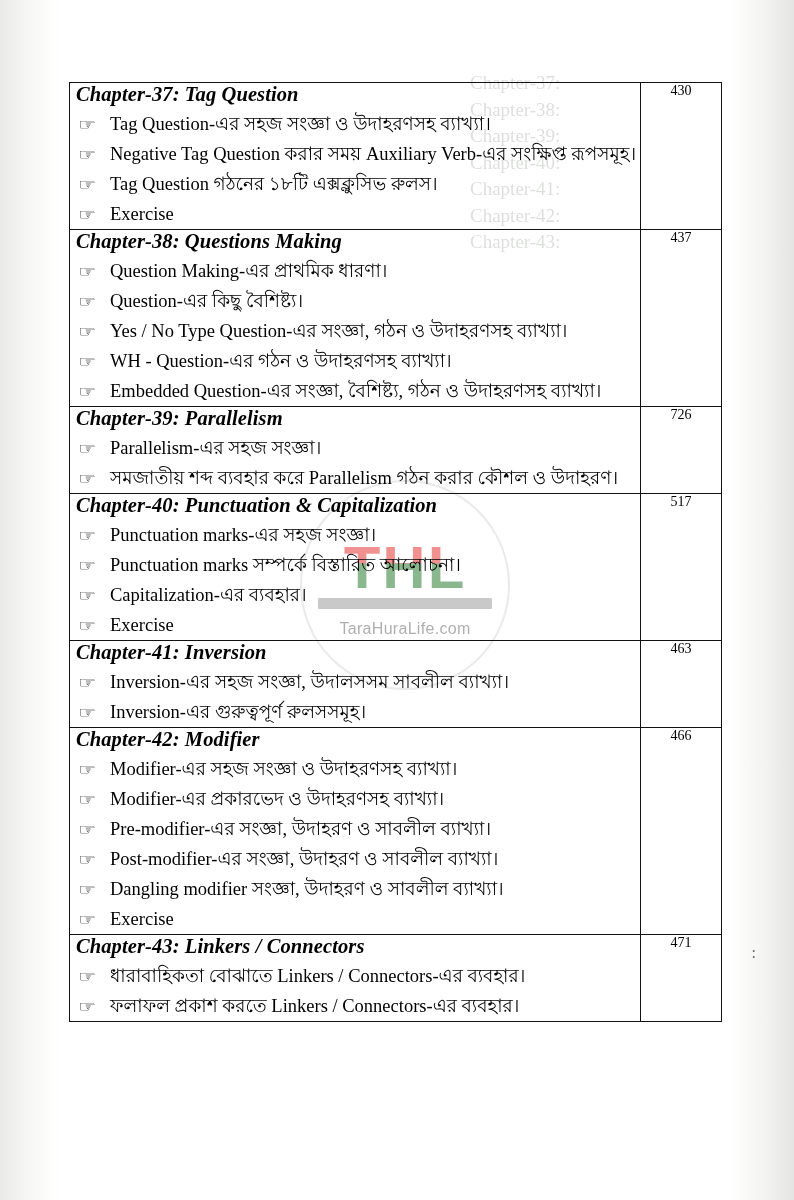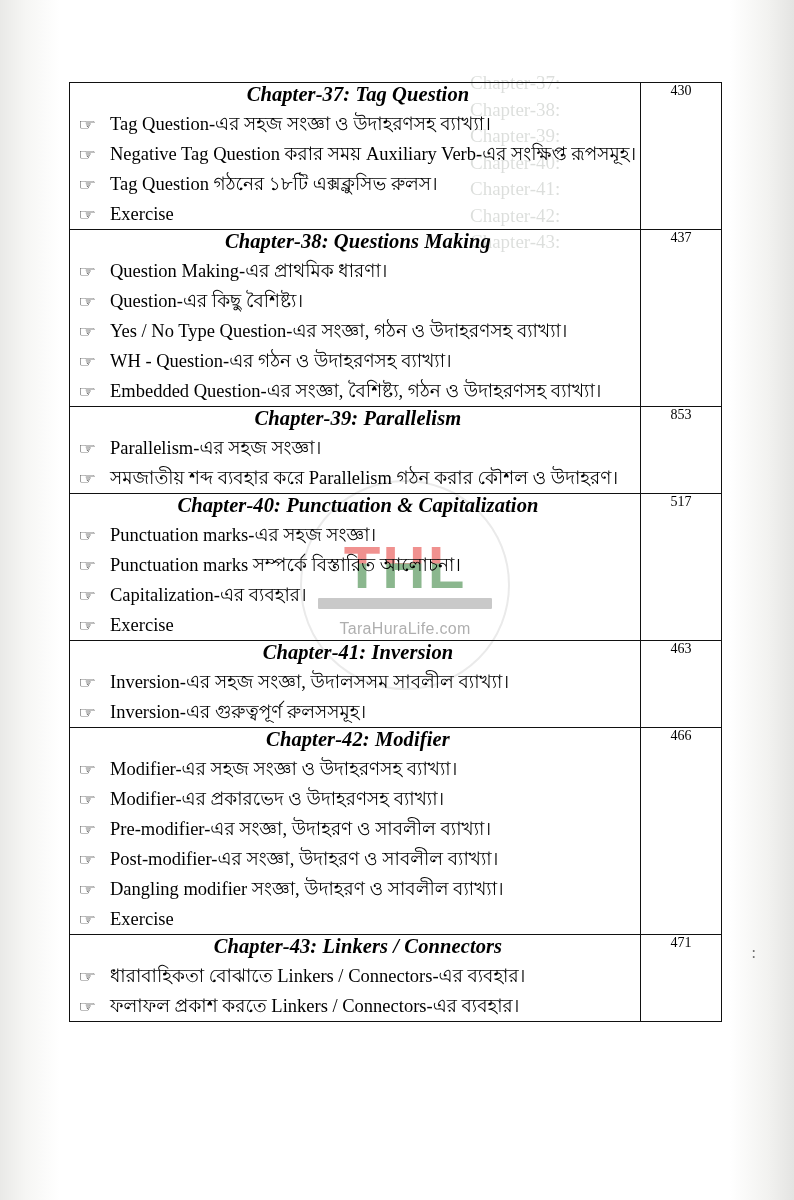--- a/index.html
+++ b/index.html
@@ -117,21 +117,20 @@
     padding: 7px 10px 9px 10px;
   }
   .chapter-title {
     font-family: "Liberation Serif", serif;
     font-style: italic;
     font-weight: bold;
     font-size: 20.5px;
     color: #000;
     margin: 0 0 3px 6px;
     letter-spacing: 0.1px;
-    text-align: center;
   }
   ul.items {
     list-style: none;
     margin: 0;
     padding: 0;
   }
   ul.items li {
     position: relative;
     padding-left: 40px;
     font-size: 18.5px;
@@ -217,21 +216,21 @@
           <td class="page-cell">437</td>
         </tr>
         <tr>
           <td class="chapter-cell">
             <div class="chapter-title">Chapter-39: Parallelism</div>
             <ul class="items">
               <li><span class="bullet">☞</span><span>Parallelism-এর সহজ সংজ্ঞা।</span></li>
               <li><span class="bullet">☞</span><span>সমজাতীয় শব্দ ব্যবহার করে Parallelism গঠন করার কৌশল ও উদাহরণ।</span></li>
             </ul>
           </td>
-          <td class="page-cell">853</td>
+          <td class="page-cell">726</td>
         </tr>
         <tr>
           <td class="chapter-cell">
             <div class="chapter-title">Chapter-40: Punctuation &amp; Capitalization</div>
             <ul class="items">
               <li><span class="bullet">☞</span><span>Punctuation marks-এর সহজ সংজ্ঞা।</span></li>
               <li><span class="bullet">☞</span><span>Punctuation marks সম্পর্কে বিস্তারিত আলোচনা।</span></li>
               <li><span class="bullet">☞</span><span>Capitalization-এর ব্যবহার।</span></li>
               <li><span class="bullet">☞</span><span>Exercise</span></li>
             </ul>

